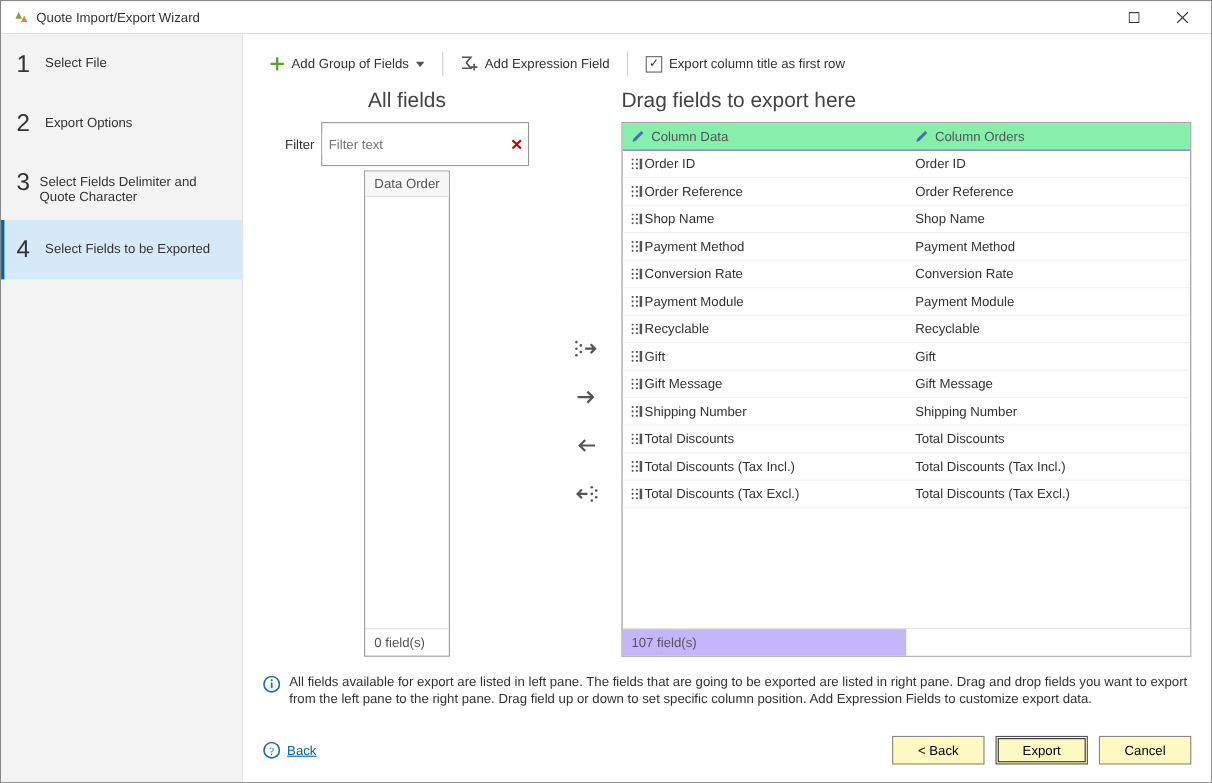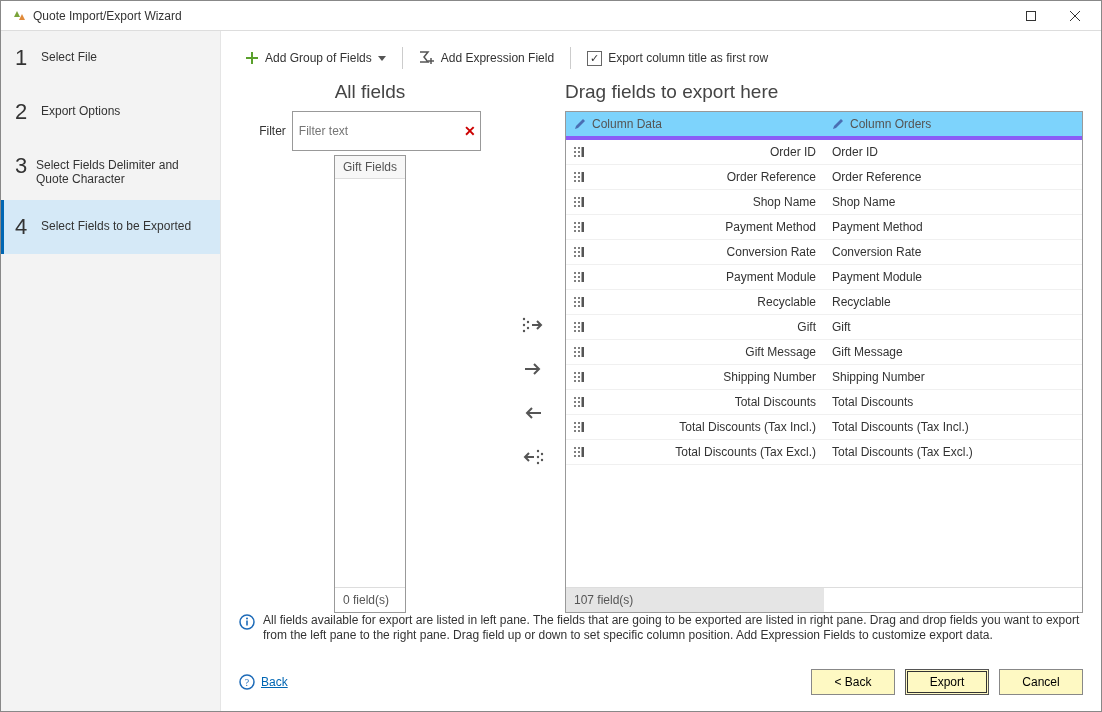--- a/index.html
+++ b/index.html
@@ -30,29 +30,29 @@
 .filter-input-wrap { flex: 1; border: 1px solid #999; display:flex; align-items:center; height: 40px; }
 .filter-input { flex: 1; border: none; outline: none; padding: 2px 6px; font-size: 12px; color: #888; }
 .filter-clear { width: 20px; color: #c00; font-weight: bold; display:flex; align-items:center; justify-content:center; cursor:pointer; font-size: 14px; }
 .listbox { border: 1px solid #999; flex: 1; display:flex; flex-direction:column; }
 .listbox .header-row { background: #f7f7f7; padding: 4px 8px; border-bottom: 1px solid #ddd; color: #555; }
 .listbox .body { flex: 1; }
 .listbox .footer { border-top: 1px solid #ddd; padding: 5px 8px; color: #555; }
 .midbtns { width: 40px; display:flex; flex-direction:column; align-items:center; justify-content:center; gap: 20px; padding-top: 88px; }
 .arrowbtn { width: 24px; height: 24px; display:flex; align-items:center; justify-content:center; cursor:pointer; color: #666; }
 .grid { border: 1px solid #999; flex: 1; display:flex; flex-direction:column; min-height:0; }
-.grid-header { display:flex; background: #7dd3fc; border-bottom: 4px solid #8b5cf6; }
+.grid-header { display:flex; background: #86efac; border-bottom: 1px solid #8b5cf6; }
 .grid-header .col { flex: 1; padding: 5px 8px; display:flex; align-items:center; gap:6px; color:#555; }
 .grid-body { flex: 1; overflow: hidden; }
 .grid-row { display:flex; border-bottom: 1px solid #f0f0f0; }
-.grid-row .cell { flex: 1; padding: 5px 8px; display:flex; align-items:center; gap:18px;justify-content:space-between; }
+.grid-row .cell { flex: 1; padding: 5px 8px; display:flex; align-items:center; gap:2px; }
 .grid-footer { display:flex; border-top: 1px solid #ddd; }
-.grid-footer .fcell { flex: 1; padding: 5px 8px; color:#555; background:#e5e5e5; }
+.grid-footer .fcell { flex: 1; padding: 5px 8px; color:#555; background:#c4b5fd; }
 .grid-footer .fcell:last-child { background: #fff; }
-.info-row { display:flex; gap: 8px; align-items:flex-start; }
+.info-row { display:flex; gap: 8px; margin-top: 16px; align-items:flex-start; }
 .info-icon { width:16px; height:16px; flex-shrink:0; margin-top:1px; }
 .info-text { font-size: 12px; color:#333; line-height:15px; }
 .buttons-row { display:flex; align-items:center; margin-top: 26px; }
 .help-link { display:flex; align-items:center; gap:6px; color: #0066b3; cursor:pointer; }
 .help-link span { text-decoration: underline; }
 .spacer { flex:1; }
 .btn { min-width: 84px; height: 26px; border: 1px solid #888; background:#fef9c3; margin-left: 10px; font-size:12px; cursor:pointer; padding: 0 18px; }
 .btn.primary { border: 1px solid #555; outline: 1px solid #333; outline-offset: -3px; }
 .drag-icon { width: 10px; height: 10px; flex-shrink: 0; }
 .pencil-icon { width: 12px; height: 12px; flex-shrink: 0; }
@@ -145,21 +145,21 @@
       <div class="leftpane">
         <div class="pane-title">All fields</div>
         <div class="filter-row">
           <label>Filter</label>
           <div class="filter-input-wrap">
             <input class="filter-input" placeholder="Filter text" style="">
             <div class="filter-clear">✕</div>
           </div>
         </div>
         <div class="listbox">
-          <div class="header-row">Gift Fields</div>
+          <div class="header-row">Data Order</div>
           <div class="body"></div>
           <div class="footer">0 field(s)</div>
         </div>
       </div>
 
       <div class="midbtns">
         <div class="arrowbtn">
           <svg width="22" height="16" viewBox="0 0 22 16">
               <circle cx="2" cy="2" r="1.2" fill="#555"></circle>
               <circle cx="2" cy="8" r="1.2" fill="#555"></circle>

